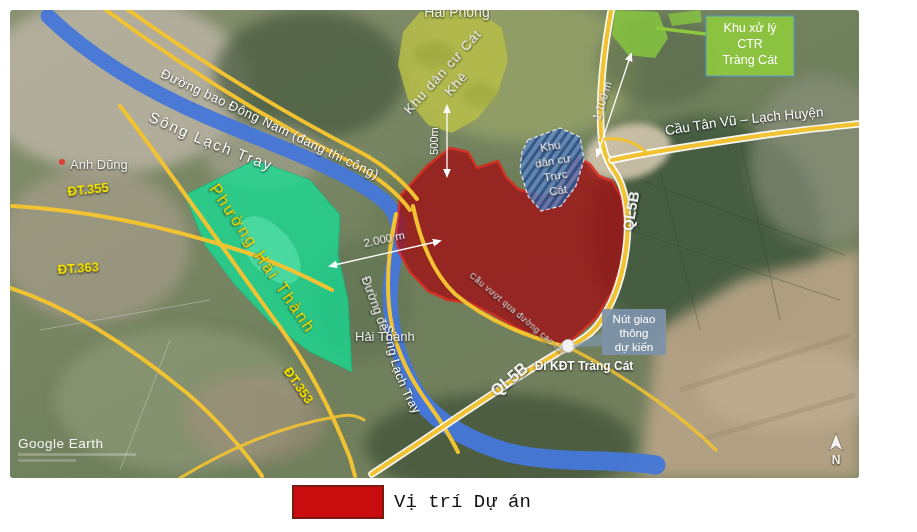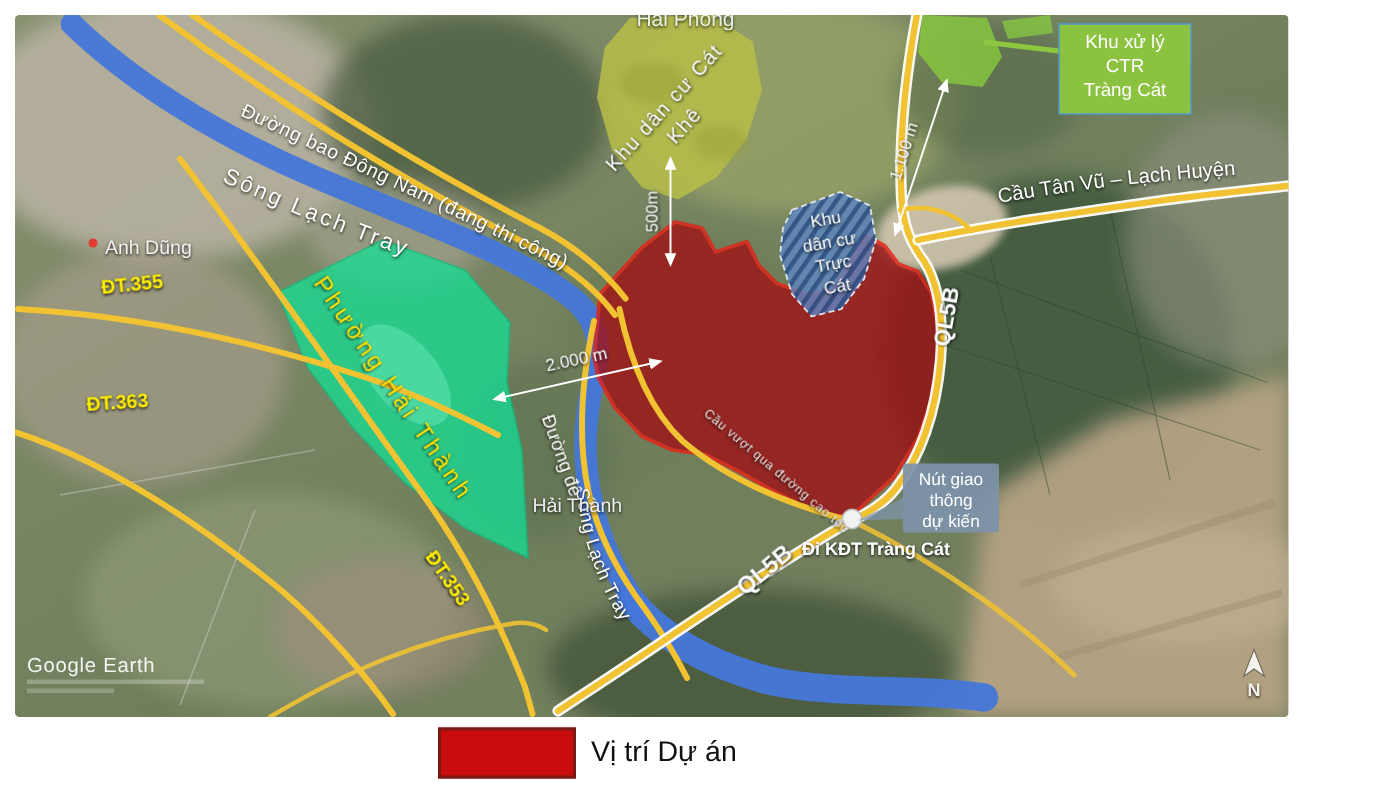--- a/index.html
+++ b/index.html
@@ -2,21 +2,21 @@
 <html><head>
 <meta charset="utf-8">
 <style>
   html,body{margin:0;padding:0;background:#ffffff;}
   .page{position:relative;width:917px;height:532px;background:#ffffff;overflow:hidden;font-family:"Liberation Sans",sans-serif;}
   .page svg{position:absolute;left:0;top:0;}
   text{font-family:"Liberation Sans",sans-serif;}
   .mlabel{filter:drop-shadow(0 1px 1px rgba(0,0,0,.8));}
   .ylabel{filter:drop-shadow(0 1px 1px rgba(0,0,0,.85));}
   .legend-swatch{position:absolute;left:292px;top:485px;width:92px;height:34px;background:#c90d0e;border:2px solid #7b1a12;box-sizing:border-box;}
-  .legend-label{position:absolute;left:394px;top:491px;font-family:Liberation Sans, sans-serif;font-size:19px;color:#111;}
+  .legend-label{position:absolute;left:394px;top:491px;font-family:Liberation Mono, monospace;font-size:19px;color:#111;}
 </style>
 </head>
 <body>
 
 <div class="page">
 
 <svg width="917" height="532" viewBox="0 0 917 532">
   <defs>
     <clipPath id="mapClip">
           <rect x="10" y="10" width="849" height="468" rx="3"></rect>

